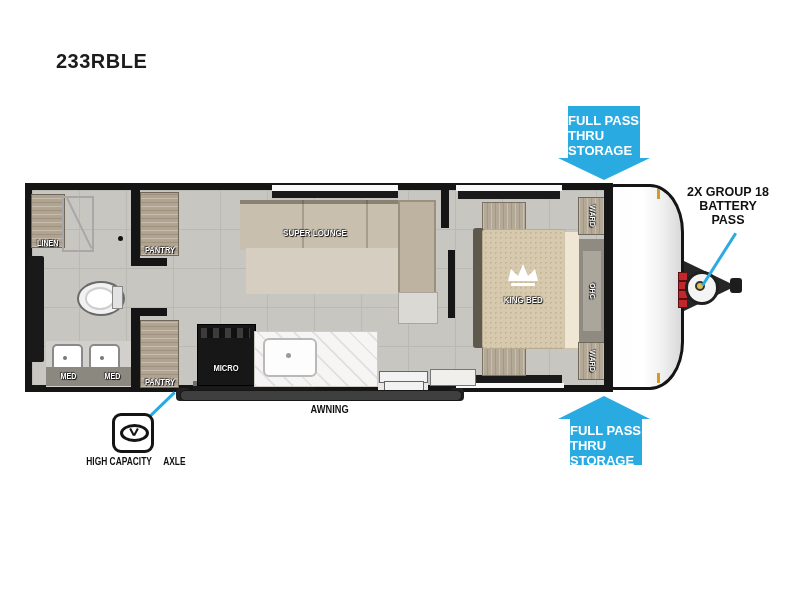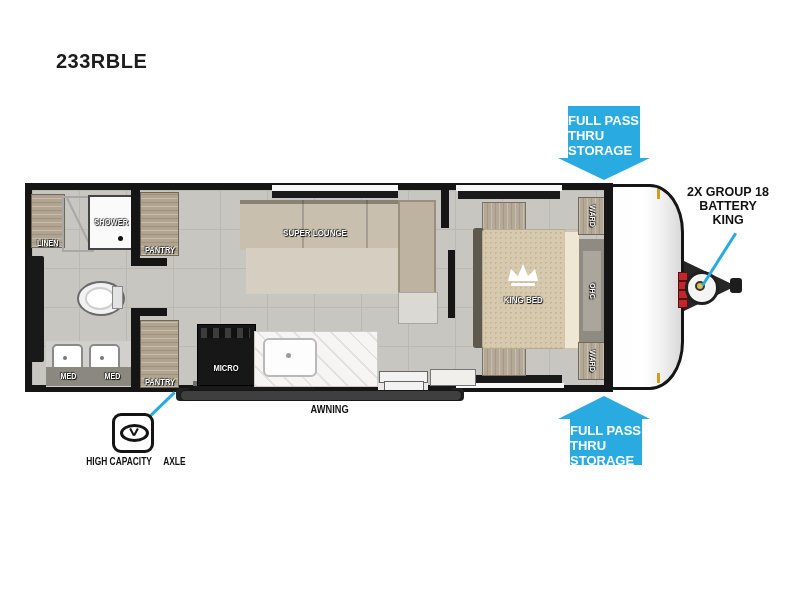--- a/index.html
+++ b/index.html
@@ -87,23 +87,20 @@
   <div class="abs wind" style="left:193px;top:386px;width:122px;height:5px;"></div>
   <div class="abs wind" style="left:458px;top:375px;width:104px;height:8px;"></div>
   <div class="abs winw" style="left:456px;top:383px;width:108px;height:5px;"></div>
   <div class="abs" style="left:378px;top:383px;width:50px;height:7px;background:#e9e8e6;"></div>
 
   <div class="abs wood flex" style="left:31px;top:194px;width:32px;height:52px;border:1px solid #6f675a;">
     <span class="lbl cond" style="font-size:8.5px;">LINEN</span>
   </div>
   <div class="abs" style="left:62px;top:196px;width:28px;height:52px;border:2px solid #a8a8a8;"></div>
   <div class="abs" style="left:66px;top:198px;width:2px;height:56px;background:#a8a8a8;transform:rotate(-26deg);transform-origin:top center;"></div>
-  <div class="abs flex" style="left:88px;top:195px;width:46px;height:55px;background:#fafafa;border:2px solid #444;box-sizing:border-box;">
-    <span class="lbl cond" style="font-size:9px;">SHOWER</span>
-  </div>
   <div class="abs" style="left:118px;top:236px;width:5px;height:5px;background:#111;border-radius:50%;"></div>
   <div class="abs" style="left:28px;top:256px;width:16px;height:106px;background:#191919;border-radius:2px;"></div>
   <div class="abs" style="left:77px;top:281px;width:44px;height:31px;background:#f2f2f2;border:2px solid #6a6a6a;border-radius:50%;"></div>
   <div class="abs" style="left:85px;top:287px;width:26px;height:19px;background:#fff;border:2px solid #cfcfcf;border-radius:50%;"></div>
   <div class="abs" style="left:112px;top:286px;width:9px;height:21px;background:#e2e2e2;border:1px solid #888;"></div>
   <div class="abs" style="left:46px;top:341px;width:88px;height:46px;background:#d2d0cc;"></div>
   <div class="abs" style="left:52px;top:344px;width:27px;height:27px;background:#fff;border:2px solid #8a8a8a;border-radius:5px;"></div>
   <div class="abs" style="left:89px;top:344px;width:27px;height:27px;background:#fff;border:2px solid #8a8a8a;border-radius:5px;"></div>
   <div class="abs" style="left:63px;top:356px;width:4px;height:4px;background:#777;border-radius:50%;"></div>
   <div class="abs" style="left:100px;top:356px;width:4px;height:4px;background:#777;border-radius:50%;"></div>
@@ -185,21 +182,21 @@
   <div class="abs tri-up" style="left:558px;top:396px;"></div>
   <div class="abs cobox" style="left:570px;top:419px;width:72px;height:46px;padding-top:4px;">
     <div>FULL PASS</div>
     <div>THRU</div>
     <div>STORAGE</div>
   </div>
 
   <div class="abs ann" style="left:666px;top:185px;width:124px;font-size:12.5px;line-height:1.12;">
     <div>2X GROUP 18</div>
     <div>BATTERY</div>
-    <div>KING</div>
+    <div>PASS</div>
   </div>
   <div class="abs pointer" style="left:737px;top:234px;width:62px;transform:rotate(122.4deg);"></div>
 
   <div class="abs pointer" style="left:147px;top:417px;width:37px;height:2.5px;transform:rotate(-44deg);"></div>
   <div class="abs" style="left:112px;top:413px;width:42px;height:40px;background:#fff;border:3px solid #141414;border-radius:9px;box-sizing:border-box;">
     <div class="abs" style="left:5px;top:8px;width:23px;height:12px;border:3px solid #141414;border-radius:50%;"></div>
     <div class="abs" style="left:16px;top:12px;width:2px;height:8px;background:#141414;transform:rotate(-28deg);"></div>
     <div class="abs" style="left:20px;top:12px;width:2px;height:8px;background:#141414;transform:rotate(28deg);"></div>
   </div>
   <div class="abs ann" style="left:78px;top:456px;width:112px;font-size:10px;line-height:1.18;">

